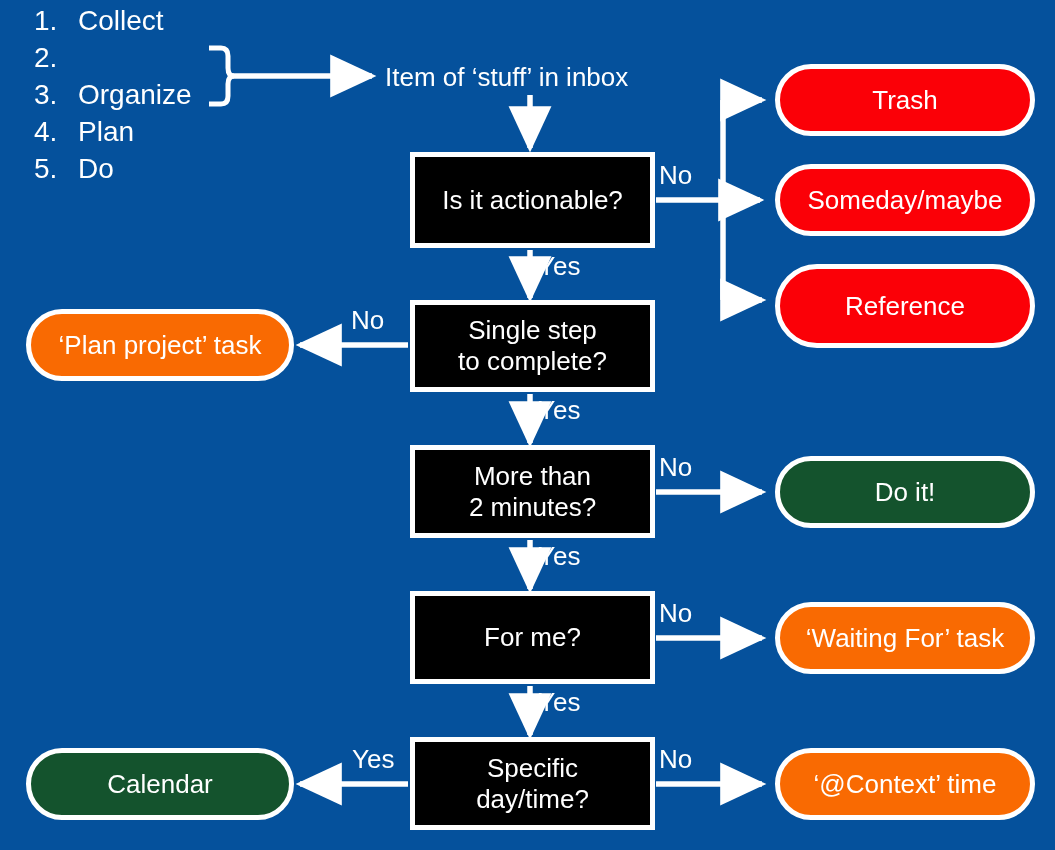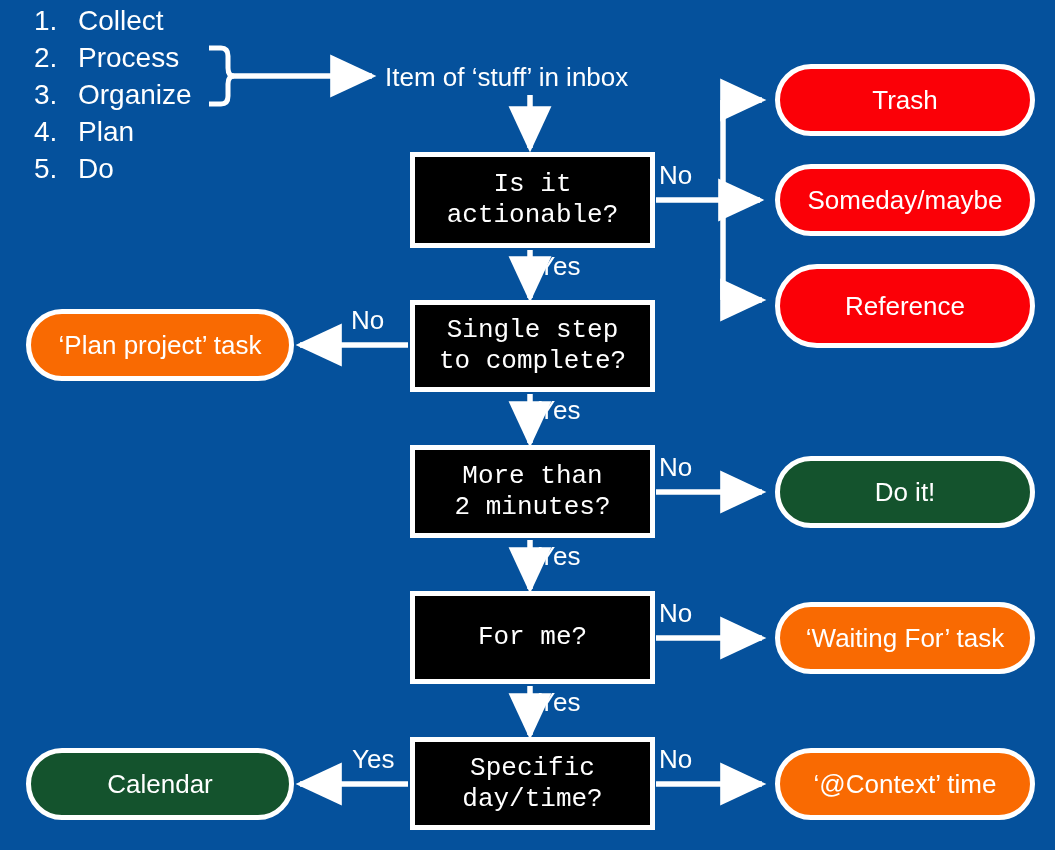--- a/index.html
+++ b/index.html
@@ -60,21 +60,21 @@
     border: 5px solid #ffffff;
     box-sizing: border-box;
     color: #ffffff;
     display: flex;
     align-items: center;
     justify-content: center;
     text-align: center;
     font-size: 26px;
     line-height: 31px;
   }
-  .dbox span { display: block; font-family: Liberation Mono, monospace; }
+  .dbox span { display: block; }
 
   
   .pill {
     position: absolute;
     border: 5px solid #ffffff;
     box-sizing: border-box;
     border-radius: 999px;
     color: #ffffff;
     display: flex;
     align-items: center;
@@ -147,21 +147,20 @@
     </g>
   </svg>
 
   <div class="steps">
     <div class="step-row">
       <span class="step-num">1.</span>
       <span class="step-label">Collect</span>
     </div>
     <div class="step-row">
       <span class="step-num">2.</span>
-      <span class="step-label">Process</span>
     </div>
     <div class="step-row">
       <span class="step-num">3.</span>
       <span class="step-label">Organize</span>
     </div>
     <div class="step-row">
       <span class="step-num">4.</span>
       <span class="step-label">Plan</span>
     </div>
     <div class="step-row">

